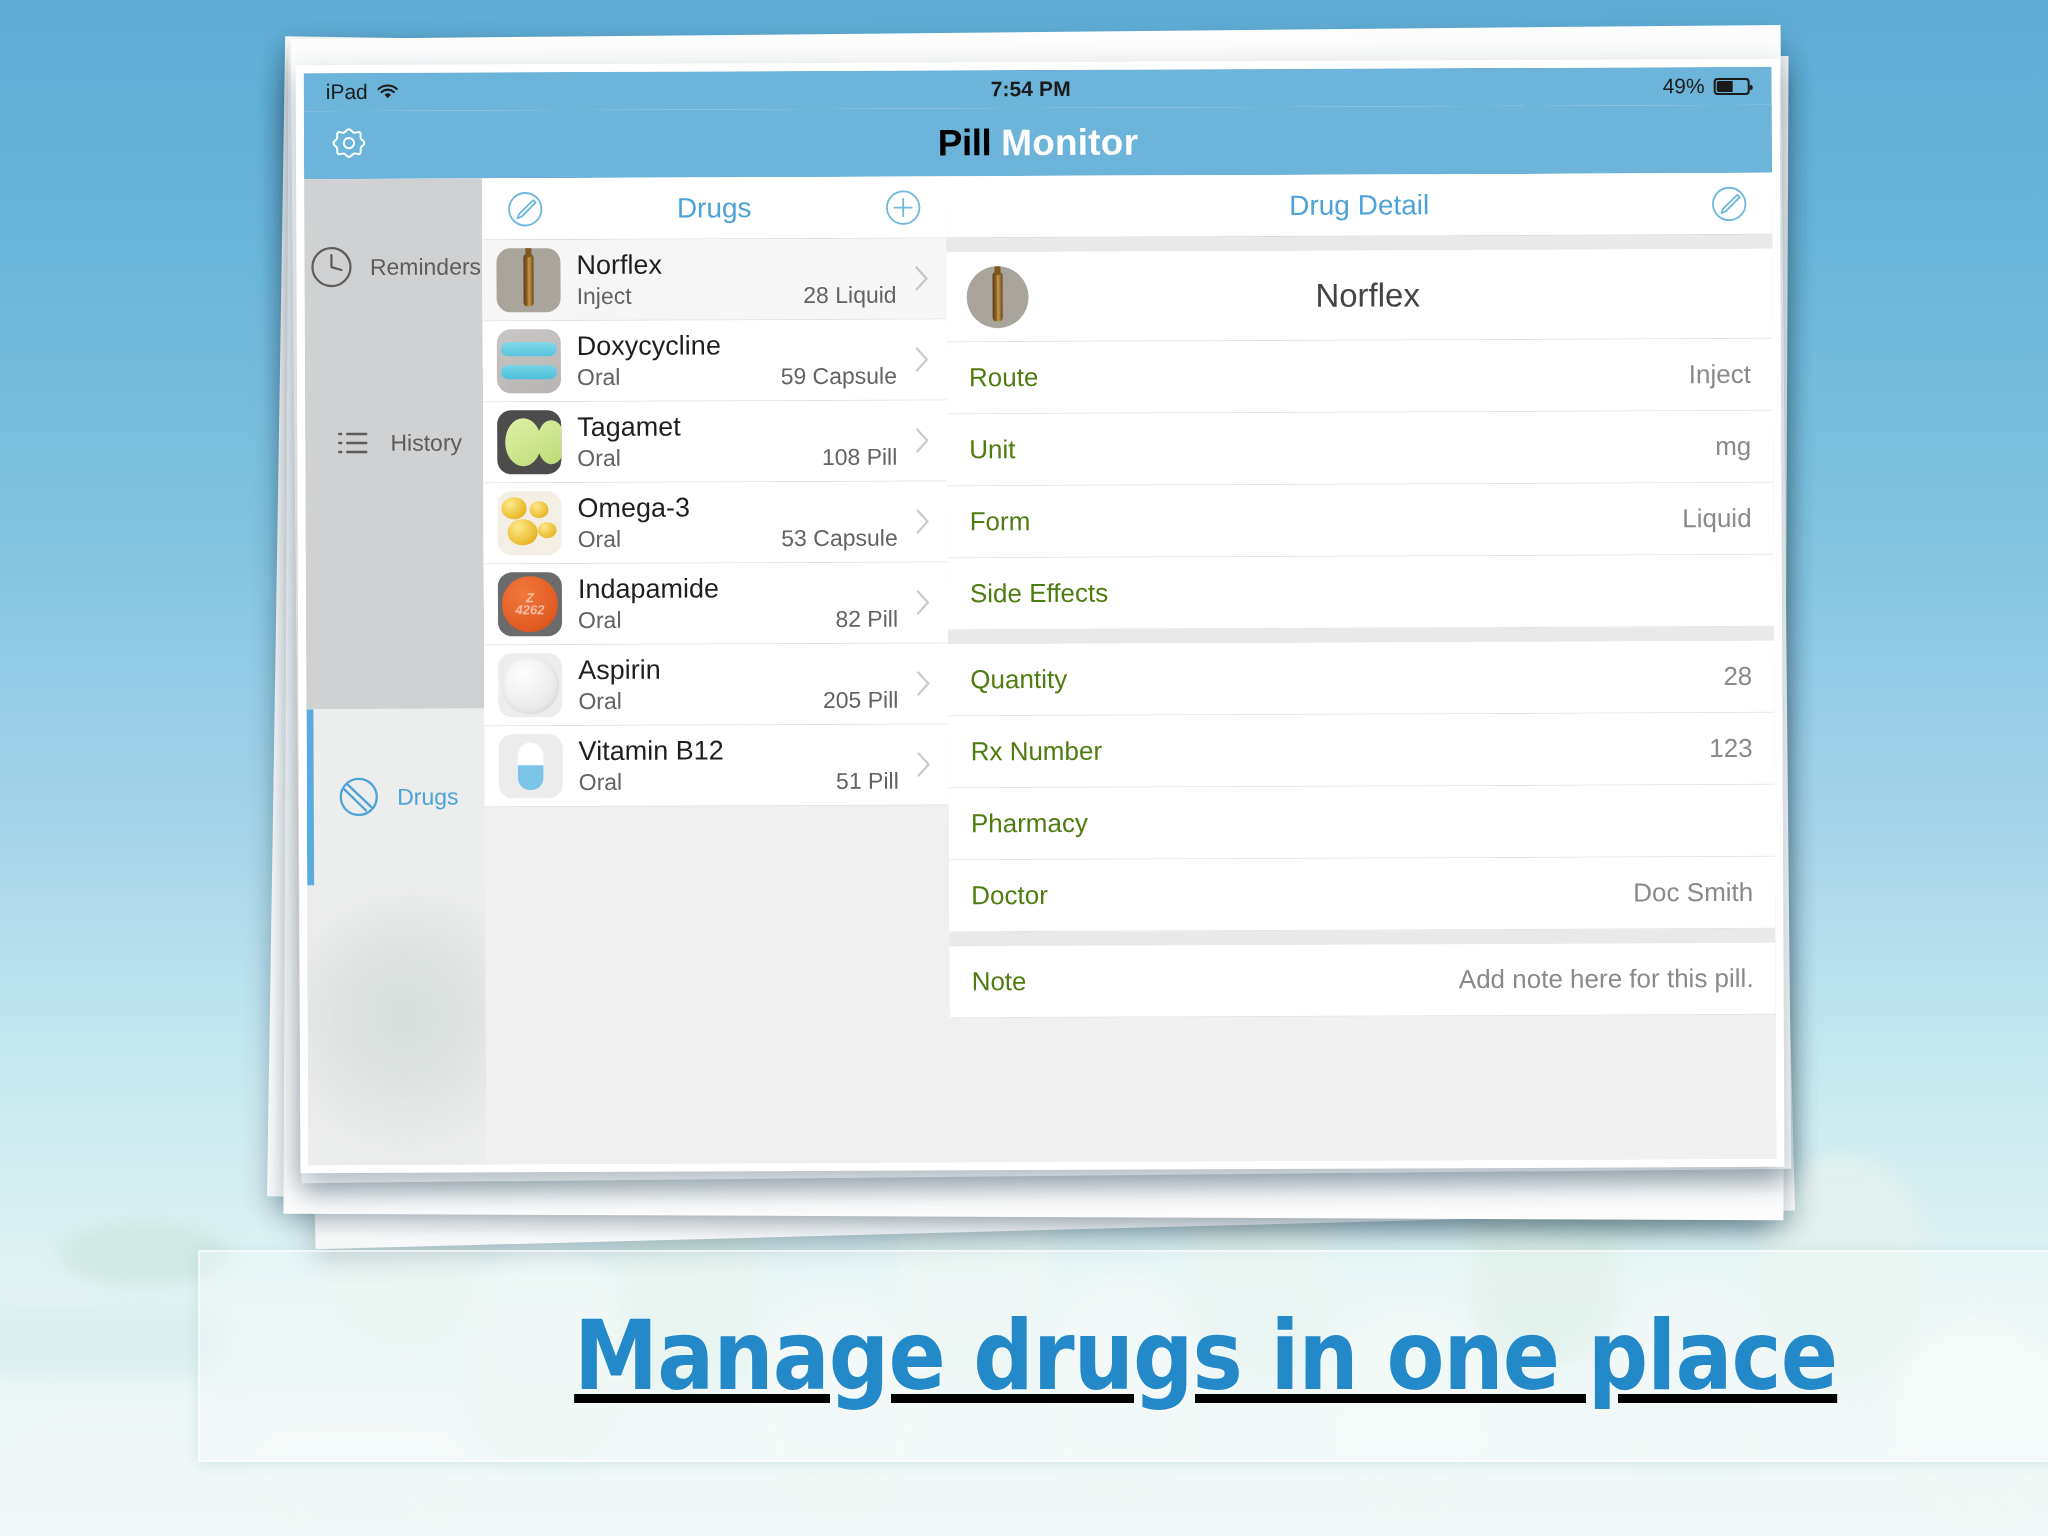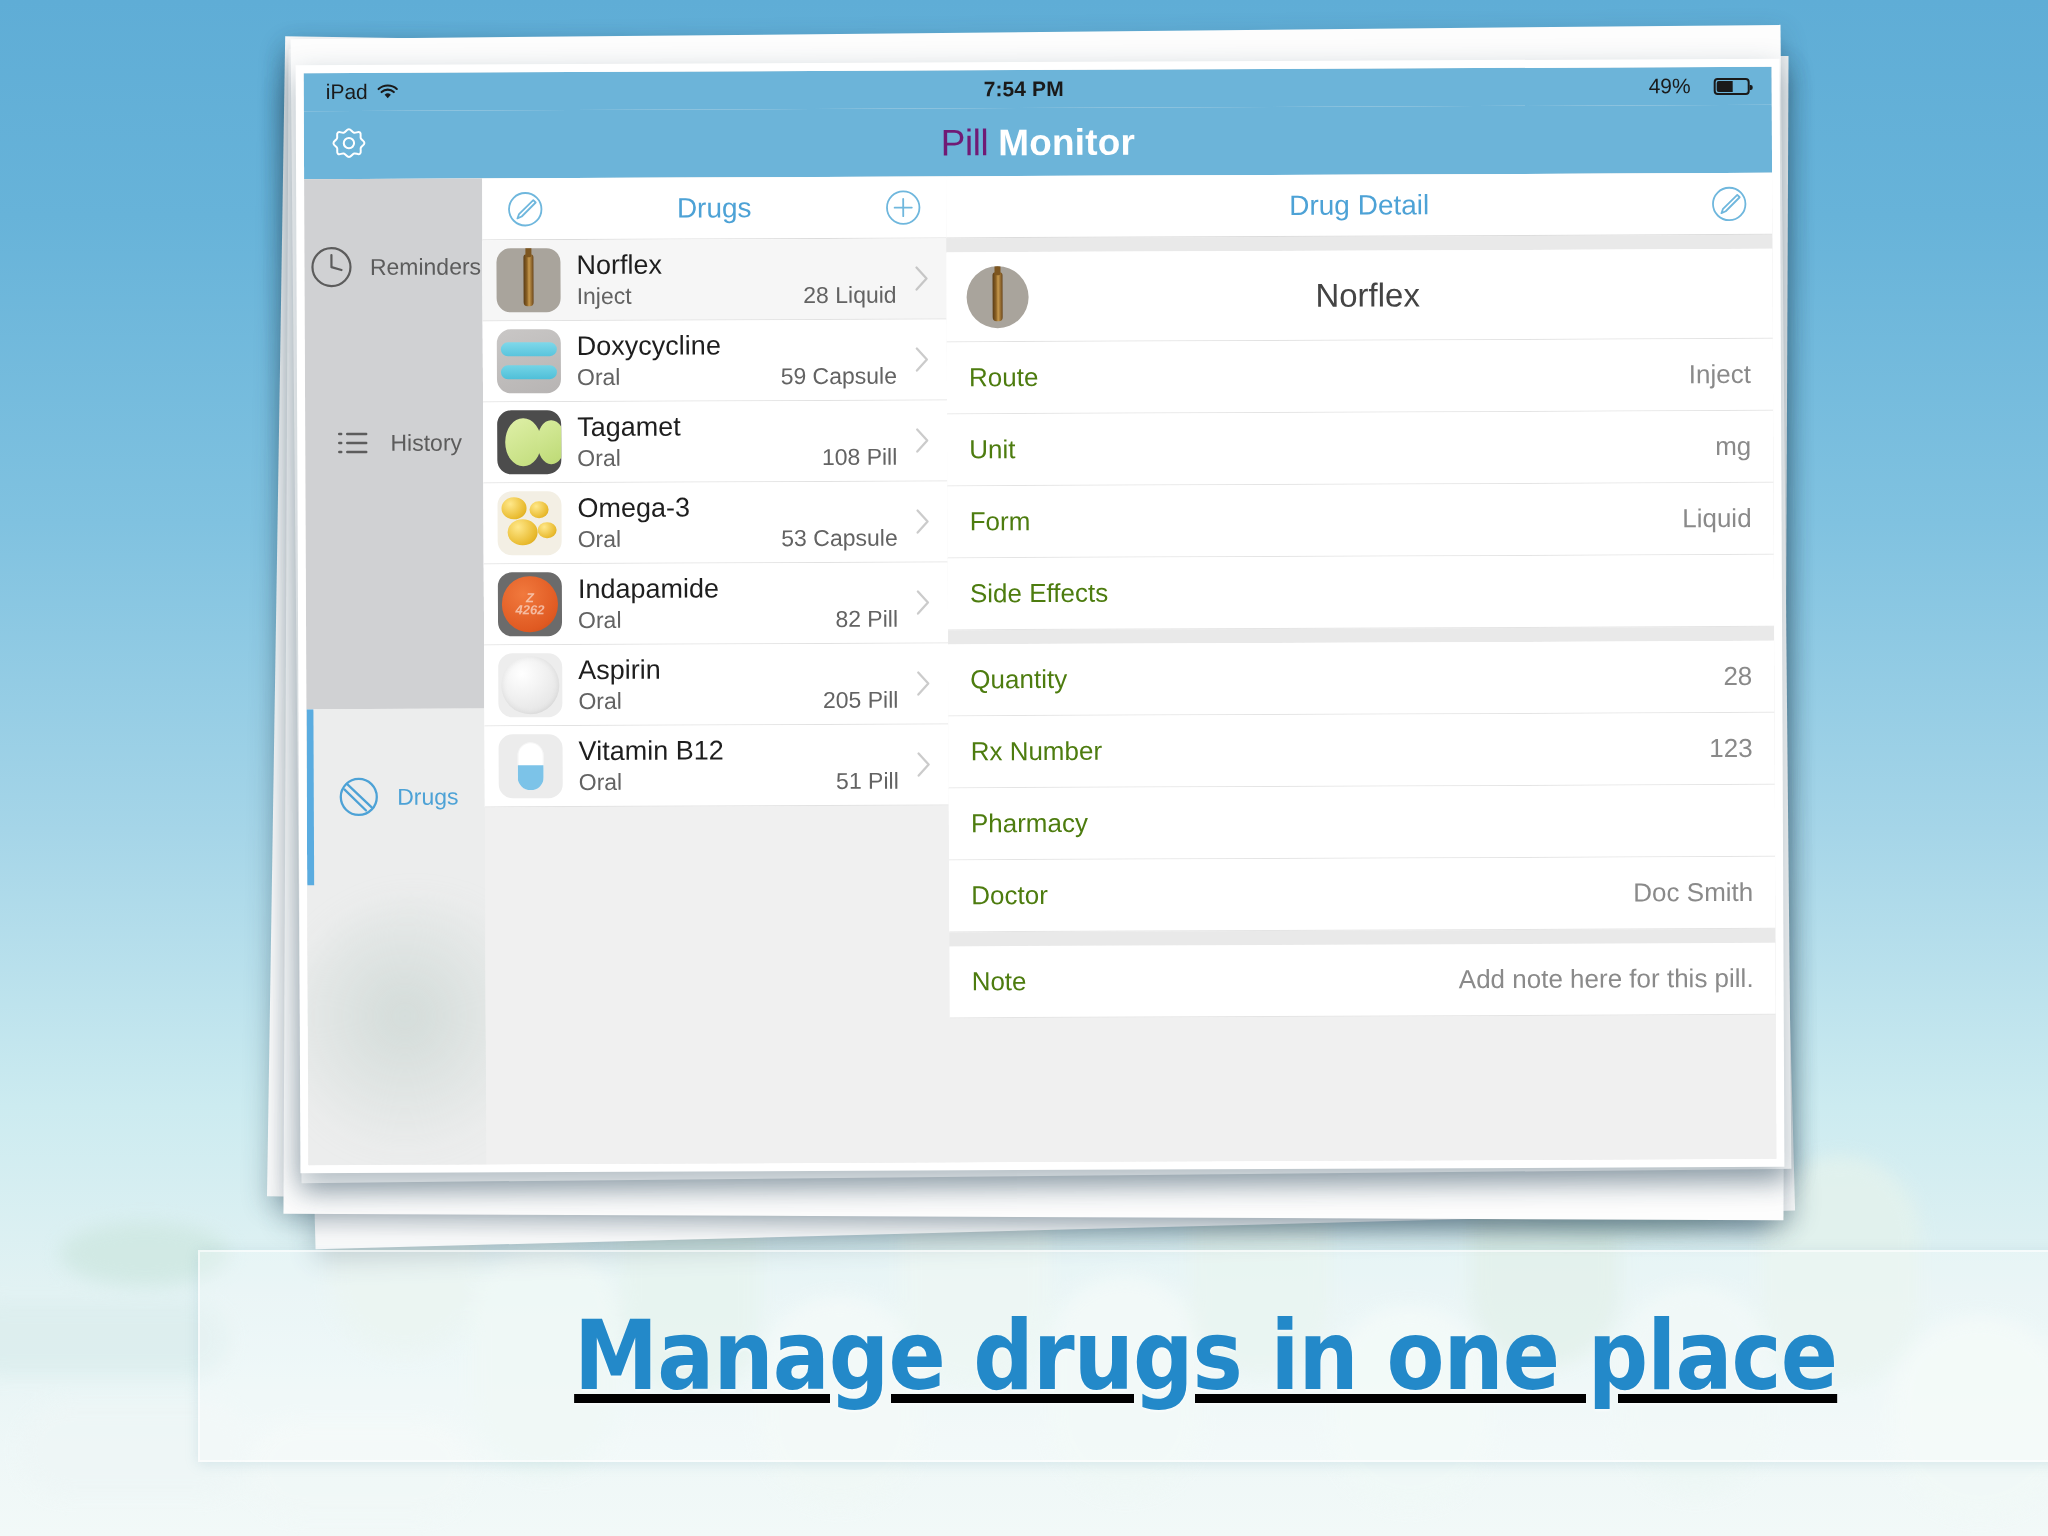--- a/index.html
+++ b/index.html
@@ -66,21 +66,21 @@
   
   .statusbar {
     height: 38px; background: #6cb4d9;
     display: flex; align-items: center;
     padding: 0 22px; color: #1a1a1a;
     font-size: 21px;
   }
   .sb-left { display: flex; align-items: center; gap: 9px; }
   .sb-center { flex: 1; text-align: center; font-size: 21px; font-weight: 700;
                letter-spacing: .1px; }
-  .sb-right { display: flex; align-items: center; gap: 23px; font-size: 21px; }
+  .sb-right { display: flex; align-items: center; gap: 9px; font-size: 21px; }
   .wifi { width: 22px; height: 16px; position: relative; display: inline-block; }
   .wifi svg { display: block; }
   .batt { width: 36px; height: 17px; border: 2px solid #1a1a1a; border-radius: 4px;
           position: relative; }
   .batt::after { content: ""; position: absolute; right: -5px; top: 5px;
                  width: 3px; height: 5px; background: #1a1a1a; border-radius: 0 2px 2px 0; }
   .batt-fill { position: absolute; left: 1px; top: 1px; bottom: 1px; width: 49%;
                background: #1a1a1a; border-radius: 2px 0 0 2px; }
 
   
@@ -88,21 +88,21 @@
     height: 68px; background: #6cb4d9;
     display: flex; align-items: center; position: relative;
     padding: 0 24px;
   }
   .gear { width: 42px; height: 42px; }
   .brand {
     position: absolute; left: 0; right: 0; text-align: center;
     font-size: 37px; line-height: 1; pointer-events: none;
   }
   .brand .pill-word {
-    color: #701a75; font-weight: 400; position: relative; letter-spacing: -.5px;
+    color: #000000; font-weight: 700; position: relative; letter-spacing: -.5px;
   }
   .brand .mon { color: #ffffff; font-weight: 700; letter-spacing: .2px; }
 
   
   .body { display: flex; height: calc(100% - 106px); background: #f0f0f0; }
 
   
   .sidebar { width: 178px; background: #f0f0f0; flex: 0 0 178px; position: relative; }
   .sb-top { background: #d0d1d3; height: 530px; }
   .sb-bottom { background: #eceded; position: absolute; top: 530px; bottom: 0;

